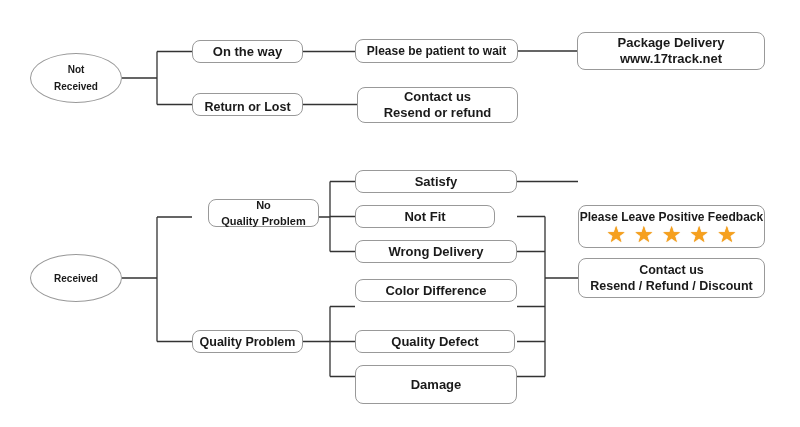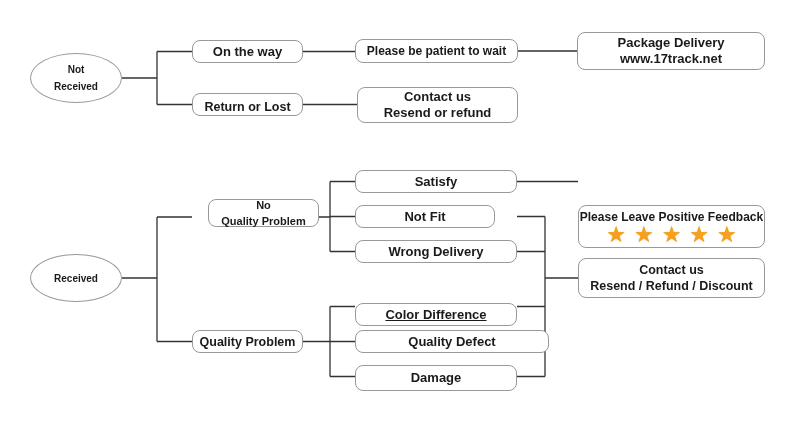--- a/index.html
+++ b/index.html
@@ -49,23 +49,23 @@
   .n-be-patient     { left: 355px; top: 39px;  width: 163px; height: 24px; font-size: 12px; }
   .n-package-tracking { left: 577px; top: 32px; width: 188px; height: 38px; font-size: 13px; }
   .n-contact-rr     { left: 357px; top: 87px;  width: 161px; height: 36px; font-size: 13px; }
   
   .n-received        { left: 30px;  top: 254px; width: 92px;  height: 48px; }
   .n-no-quality      { left: 192px; top: 199px; width: 111px; height: 28px; font-size: 11px; margin-left: 16px; }
   .n-quality-problem { left: 192px; top: 330px; width: 111px; height: 23px; font-size: 12.5px; }
   .n-satisfy         { left: 355px; top: 170px; width: 162px; height: 23px; }
   .n-not-fit         { left: 355px; top: 205px; width: 140px; height: 23px; }
   .n-wrong-delivery  { left: 355px; top: 240px; width: 162px; height: 23px; }
-  .n-color-difference{ left: 355px; top: 303px; width: 162px; height: 23px; text-decoration: underline; }
-  .n-quality-defect  { left: 355px; top: 330px; width: 194px; height: 23px; }
-  .n-damage          { left: 355px; top: 365px; width: 162px; height: 26px; }
+  .n-color-difference{ left: 355px; top: 279px; width: 162px; height: 23px; }
+  .n-quality-defect  { left: 355px; top: 330px; width: 160px; height: 23px; border-radius: 7px; }
+  .n-damage          { left: 355px; top: 365px; width: 162px; height: 39px; }
   .n-feedback        { left: 578px; top: 160px; width: 187px; height: 43px; font-size: 12px; margin-top: 45px; }
   .n-contact-discount{ left: 578px; top: 258px; width: 187px; height: 40px; font-size: 12.5px; }
   .star-row {
     display: flex;
     gap: 8px;
     margin-top: 0px;
     line-height: 20px;
   }
   .star {
     color: #F6A01E;

